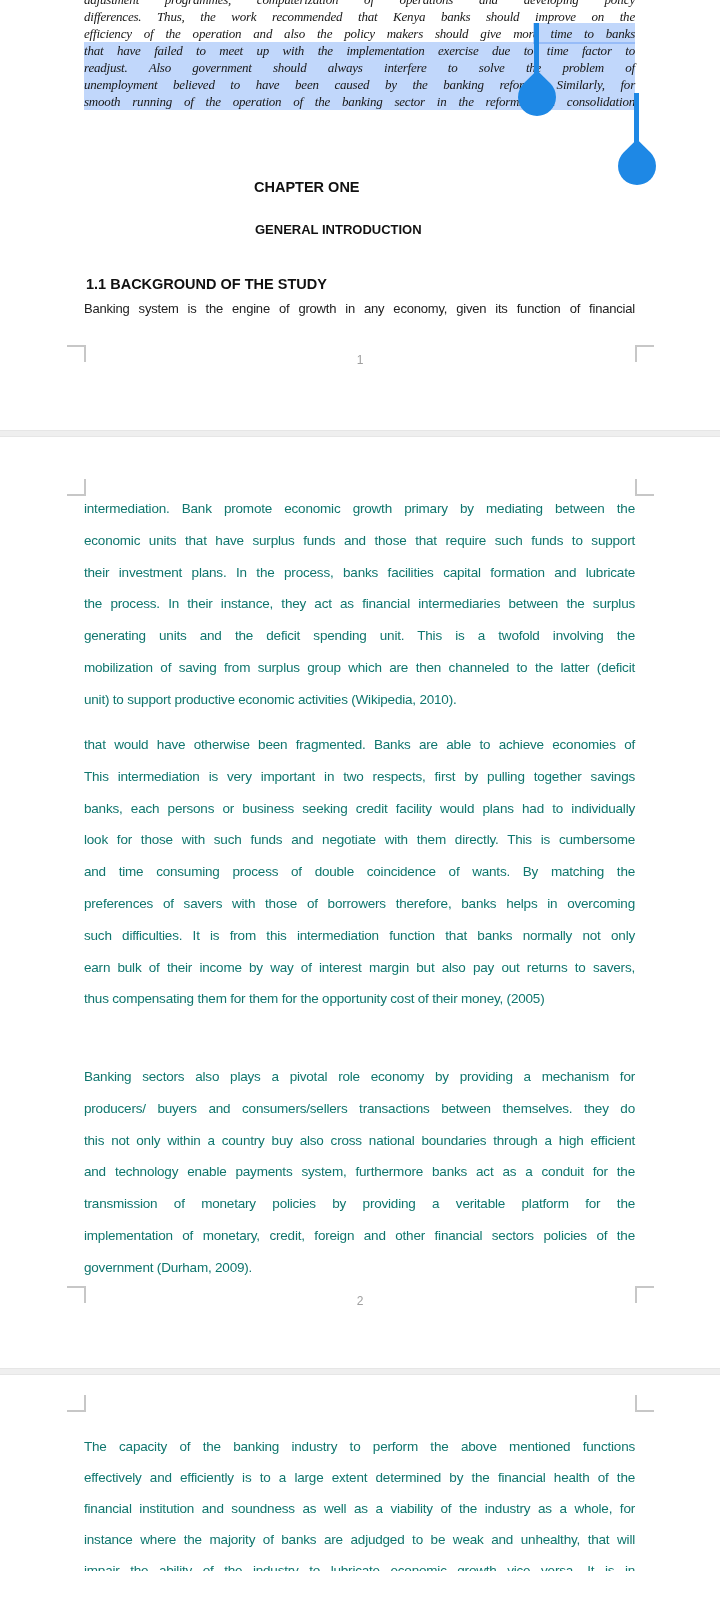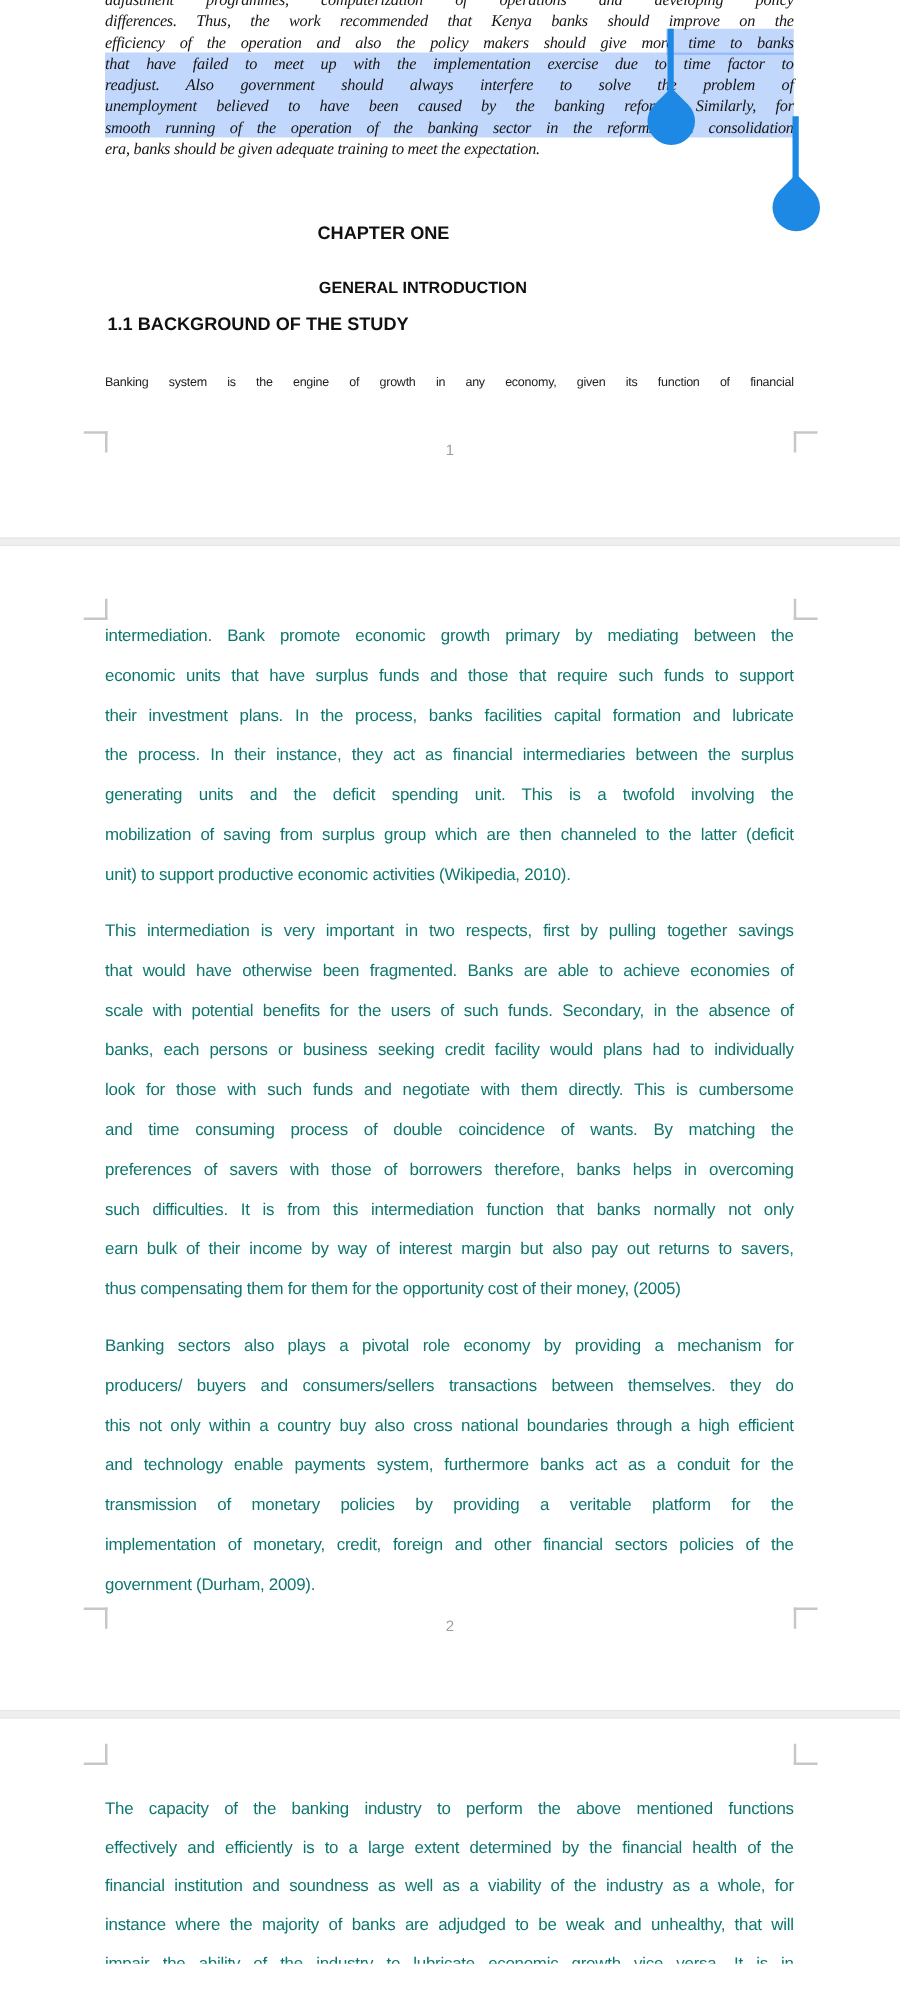--- a/index.html
+++ b/index.html
@@ -22,22 +22,22 @@
   .abstract{position:absolute;left:84px;top:-9px;width:551px;
     font-style:italic;font-size:13px;line-height:17px;color:#161616;letter-spacing:-0.2px;}
   .aline{text-align:justify;text-align-last:justify;height:17px;font-family:Liberation Serif, serif;}
   .aline.last{text-align-last:left;}
   .hl{background:rgba(66,133,244,0.33);}
   .hli{background:rgba(66,133,244,0.33);padding:3px 0;}
 
   
   .h-chapter{position:absolute;left:254px;top:179px;font-weight:bold;font-size:14.5px;color:#111;}
   .h-title{position:absolute;left:255px;top:222px;font-weight:bold;font-size:13px;color:#111;}
-  .h-section{position:absolute;left:86px;top:252px;font-weight:bold;font-size:14.5px;color:#111;}
-  .openline{position:absolute;left:84px;top:301px;width:551px;font-size:10px;letter-spacing:-0.2px;
+  .h-section{position:absolute;left:86px;top:276px;font-weight:bold;font-size:14.5px;color:#111;}
+  .openline{position:absolute;left:84px;top:301px;width:551px;font-size:13px;letter-spacing:-0.2px;
     text-align:justify;text-align-last:justify;color:#212121;}
 
   
   .para{position:absolute;left:84px;width:551px;font-size:13.5px;letter-spacing:-0.2px;
     line-height:31.8px;color:#0f766e;}
   .bline{text-align:justify;text-align-last:justify;height:31.8px;}
   .bline.last{text-align-last:left;}
 
   
   .mark{position:absolute;width:17px;height:15px;border:0 solid #c7c7c7;}
@@ -64,21 +64,20 @@
 
   <section class="page" id="p1">
     <div class="abstract">
       <div class="aline">adjustment programmes, computerization of operations and developing policy</div>
       <div class="aline">differences. Thus, the work recommended that Kenya banks should improve on the</div>
       <div class="aline"><span>efficiency of the operation and also the policy makers should give mor</span><span class="hli">e time to banks</span></div>
       <div class="aline hl">that have failed to meet up with the implementation exercise due to time factor to</div>
       <div class="aline hl">readjust. Also government should always interfere to solve the problem of</div>
       <div class="aline hl">unemployment believed to have been caused by the banking reforms. Similarly, for</div>
       <div class="aline hl">smooth running of the operation of the banking sector in the reforms and consolidation</div>
-      <div class="aline last">era, banks should be given adequate training to meet the expectation.</div>
     </div>
 
     <div class="h-chapter">CHAPTER ONE</div>
     <div class="h-title">GENERAL INTRODUCTION</div>
     <div class="h-section">1.1 BACKGROUND OF THE STUDY</div>
     <div class="openline">Banking system is the engine of growth in any economy, given its function of financial</div>
 
     <div class="mark bl" style="left:67px;top:345px;"></div>
     <div class="mark br" style="left:635px;top:345px;"></div>
     <div class="pageno" style="top:353px;">1</div>
@@ -103,23 +102,22 @@
       <div class="bline">intermediation. Bank promote economic growth primary by mediating between the</div>
       <div class="bline">economic units that have surplus funds and those that require such funds to support</div>
       <div class="bline">their investment plans. In the process, banks facilities capital formation and lubricate</div>
       <div class="bline">the process. In their instance, they act as financial intermediaries between the surplus</div>
       <div class="bline">generating units and the deficit spending unit. This is a twofold involving the</div>
       <div class="bline">mobilization of saving from surplus group which are then channeled to the latter (deficit</div>
       <div class="bline last">unit) to support productive economic activities (Wikipedia, 2010).</div>
     </div>
 
     <div class="para" style="top:292px;">
+      <div class="bline">that would have otherwise been fragmented. Banks are able to achieve economies of</div>
       <div class="bline">This intermediation is very important in two respects, first by pulling together savings</div>
-      <div class="bline">that would have otherwise been fragmented. Banks are able to achieve economies of</div>
-      <div class="bline">scale with potential benefits for the users of such funds. Secondary, in the absence of</div>
       <div class="bline">banks, each persons or business seeking credit facility would plans had to individually</div>
       <div class="bline">look for those with such funds and negotiate with them directly. This is cumbersome</div>
       <div class="bline">and time consuming process of double coincidence of wants. By matching the</div>
       <div class="bline">preferences of savers with those of borrowers therefore, banks helps in overcoming</div>
       <div class="bline">such difficulties. It is from this intermediation function that banks normally not only</div>
       <div class="bline">earn bulk of their income by way of interest margin but also pay out returns to savers,</div>
       <div class="bline last">thus compensating them for them for the opportunity cost of their money, (2005)</div>
     </div>
 
     <div class="para" style="top:624px;">

